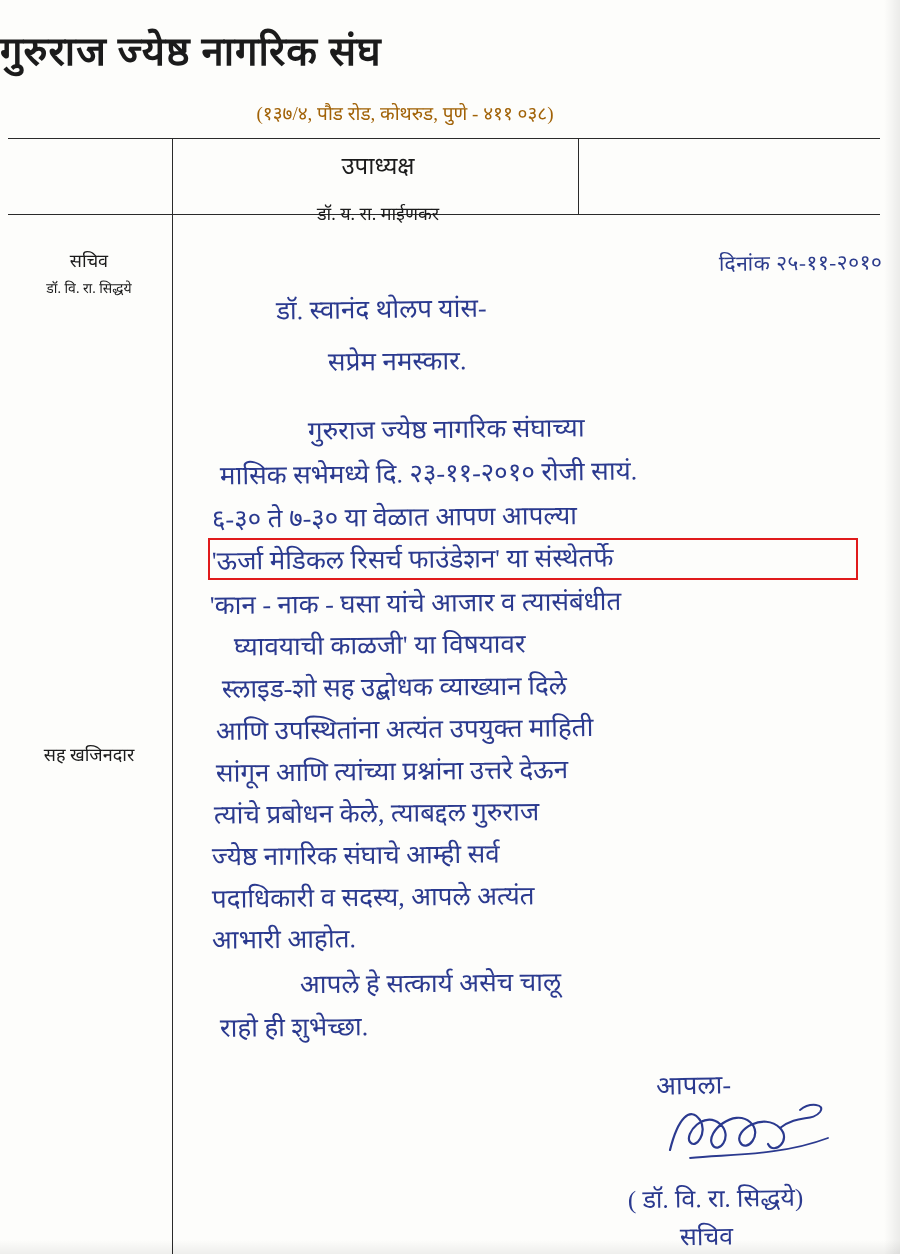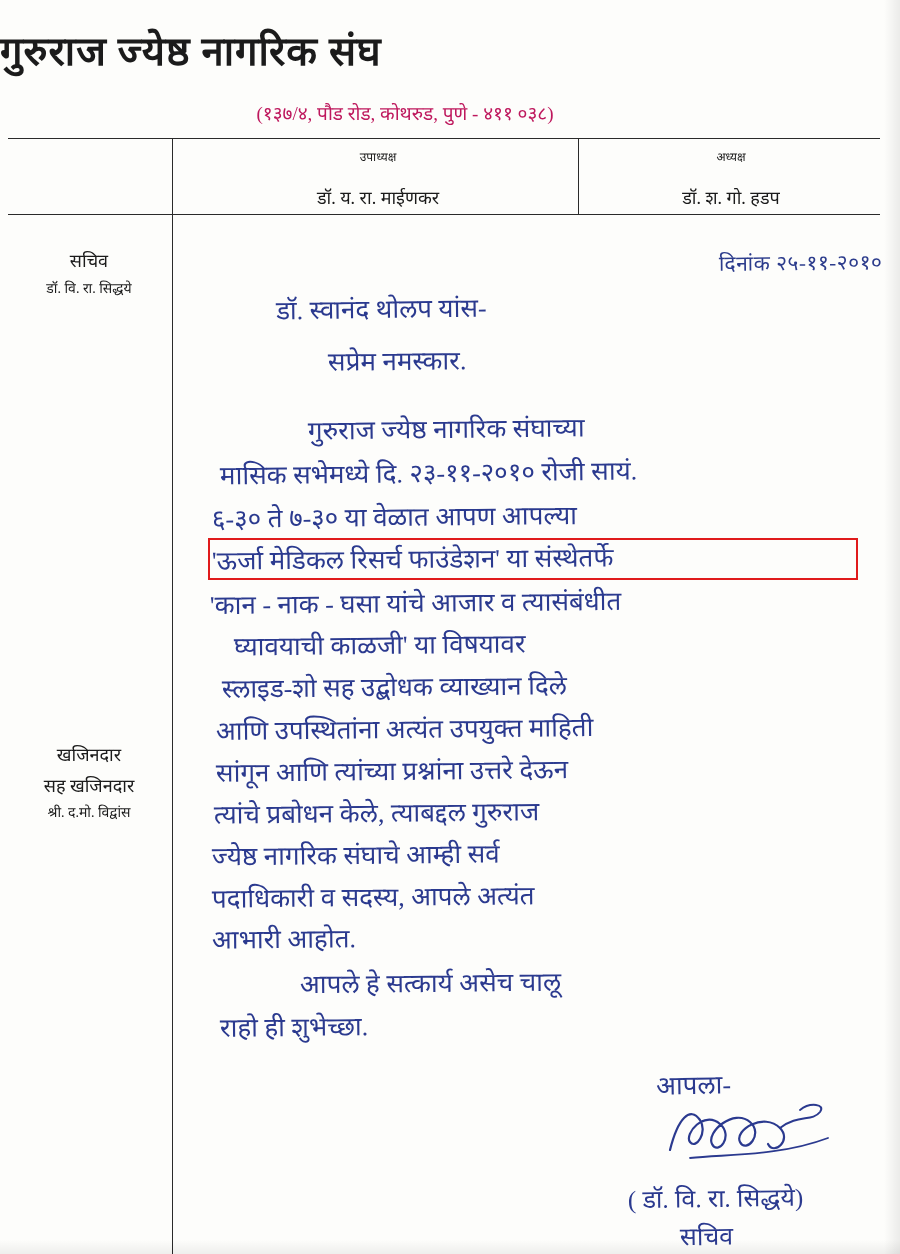--- a/index.html
+++ b/index.html
@@ -33,21 +33,21 @@
     color: #1b1b1b;
   }
   .org-address {
     position: absolute;
     left: 0;
     top: 100px;
     width: 810px;
     text-align: center;
     font-family: "Liberation Serif", serif;
     font-size: 19px;
-    color: #be185d;
+    color: #a16207;
   }
 
   
   .rule {
     position: absolute;
     background: #2a2a2a;
     height: 1px;
   }
   .rule.top      { left: 8px;  top: 138px; width: 872px; }
   .rule.mid      { left: 8px;  top: 214px; width: 872px; }
@@ -59,21 +59,21 @@
   .vline.left-col { left: 172px; top: 138px; height: 1116px; }
   .vline.mid-col  { left: 578px; top: 138px; height: 76px; }
 
   
   .officer {
     position: absolute;
     text-align: center;
     font-family: "Liberation Serif", serif;
     color: #1b1b1b;
   }
-  .officer .role { font-size: 12px; }
+  .officer .role { font-size: 24px; }
   .officer .name { font-size: 18px; margin-top: 20px; }
 
   .officer.vice  { left: 228px; top: 148px; width: 300px; }
   .officer.pres  { left: 600px; top: 148px; width: 262px; }
 
   
   .side-block {
     position: absolute;
     left: 10px;
     width: 158px;
@@ -162,33 +162,27 @@
 
   <div class="rule top"></div>
   <div class="rule mid"></div>
   <div class="vline left-col"></div>
   <div class="vline mid-col"></div>
 
   <div class="officer vice">
     <div class="role">उपाध्यक्ष</div>
     <div class="name">डॉ. य. रा. माईणकर</div>
   </div>
-  <div class="officer pres">
-    <div class="role">अध्यक्ष</div>
-    <div class="name">डॉ. श. गो. हडप</div>
-  </div>
 
   <div class="side-block secretary">
     <div class="role">सचिव</div>
     <div class="name">डॉ. वि. रा. सिद्धये</div>
   </div>
   <div class="side-block treasurer">
-    <div class="role">खजिनदार</div>
     <div class="role">सह खजिनदार</div>
-    <div class="name">श्री. द.मो. विद्वांस</div>
   </div>
 
   <div class="date-line">दिनांक २५-११-२०१०</div>
 
   <div id="handwriting">
 
     <div class="hw l" style="left:88px;  top:8px;   font-size:26px; transform:rotate(-0.8deg);">डॉ. स्वानंद थोलप यांस-</div>
 
     <div class="hw l" style="left:140px; top:60px;  font-size:26px; transform:rotate(-0.6deg);">सप्रेम नमस्कार.</div>
 

